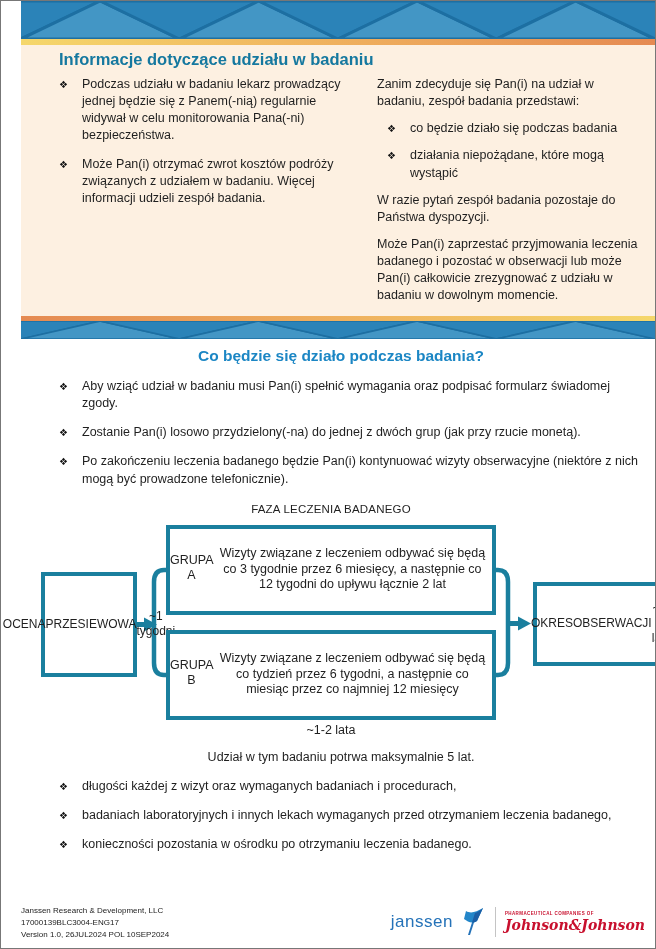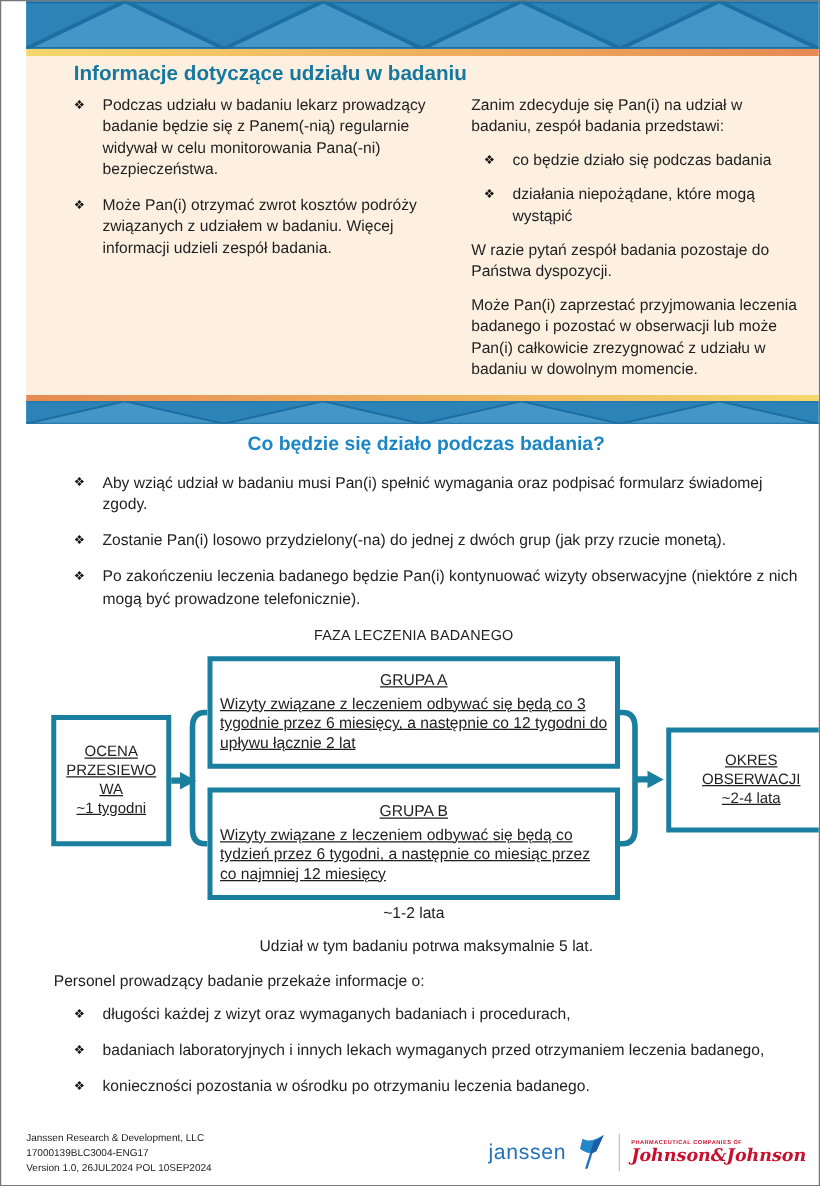--- a/index.html
+++ b/index.html
@@ -35,21 +35,21 @@
 
   
   .study{padding:8px 16px 0 22px;}
   .study h2{color:var(--heading-blue);font-size:15.5px;font-weight:bold;text-align:center;margin-bottom:13px;}
   .study-bullets{padding-left:16px;margin-bottom:4px;}
   .study-bullets .bullet{margin-bottom:12px;}
 
   
   .diagram{position:relative;height:246px;margin:0 -16px 0 -22px;width:656px;font-size:12px;}
   .phase-label{position:absolute;left:145px;top:3px;width:330px;text-align:center;font-size:11.5px;letter-spacing:.2px;}
-  .dg-box{position:absolute;border:4px solid var(--diagram-teal);background:#fff;display:flex;flex-direction:column;align-items:center;justify-content:center;line-height:1.25;text-decoration:underline;}
+  .dg-box{position:absolute;border:4px solid var(--diagram-teal);background:#fff;display:flex;flex-direction:row;align-items:center;justify-content:center;text-align:center;line-height:1.25;}
   .box-screening{left:20px;top:72px;width:96px;height:105px;}
   .box-group-a{left:145px;top:25px;width:330px;height:90px;font-size:12.5px;}
   .box-group-b{left:145px;top:130px;width:330px;height:90px;font-size:12.5px;}
   .box-observation{left:512px;top:82px;width:136px;height:84px;}
   .dg-title{margin-bottom:3px;}
   .dg-desc{padding:0 6px;}
   .connectors{position:absolute;left:0;top:0;}
   .conn{fill:none;stroke:var(--diagram-teal);stroke-width:4.5;}
   .conn-arrowline{stroke:var(--diagram-teal);stroke-width:5;}
   .conn-head{fill:var(--diagram-teal);}
@@ -90,21 +90,21 @@
     </svg>
   </div>
   <div class="accent-a"></div>
 
   <div class="info">
     <h1>Informacje dotyczące udziału w badaniu</h1>
     <div class="cols">
       <div class="col-left">
         <div class="bullet">
           <span class="glyph">❖</span>
-          <span class="btxt">Podczas udziału w badaniu lekarz prowadzący badanie będzie się z Panem(-nią) regularnie widywał w celu monitorowania Pana(-ni) bezpieczeństwa.</span>
+          <span class="btxt">Podczas udziału w badaniu lekarz prowadzący jednej będzie się z Panem(-nią) regularnie widywał w celu monitorowania Pana(-ni) bezpieczeństwa.</span>
         </div>
         <div class="bullet">
           <span class="glyph">❖</span>
           <span class="btxt">Może Pan(i) otrzymać zwrot kosztów podróży związanych z udziałem w badaniu. Więcej informacji udzieli zespół badania.</span>
         </div>
       </div>
       <div class="col-right">
         <p class="para">Zanim zdecyduje się Pan(i) na udział w badaniu, zespół badania przedstawi:</p>
         <div class="bullet">
           <span class="glyph">❖</span>
@@ -187,21 +187,20 @@
         <div>OKRES</div>
         <div>OBSERWACJI</div>
         <div>~2-4 lata</div>
       </div>
 
       <div class="group-duration">~1-2 lata</div>
     </div>
 
     <div class="caption">Udział w tym badaniu potrwa maksymalnie 5 lat.</div>
 
-    <p class="personnel-intro">Personel prowadzący badanie przekaże informacje o:</p>
     <div class="personnel-bullets">
       <div class="bullet">
         <span class="glyph">❖</span>
         <span class="btxt">długości każdej z wizyt oraz wymaganych badaniach i procedurach,</span>
       </div>
       <div class="bullet">
         <span class="glyph">❖</span>
         <span class="btxt">badaniach laboratoryjnych i innych lekach wymaganych przed otrzymaniem leczenia badanego,</span>
       </div>
       <div class="bullet">

